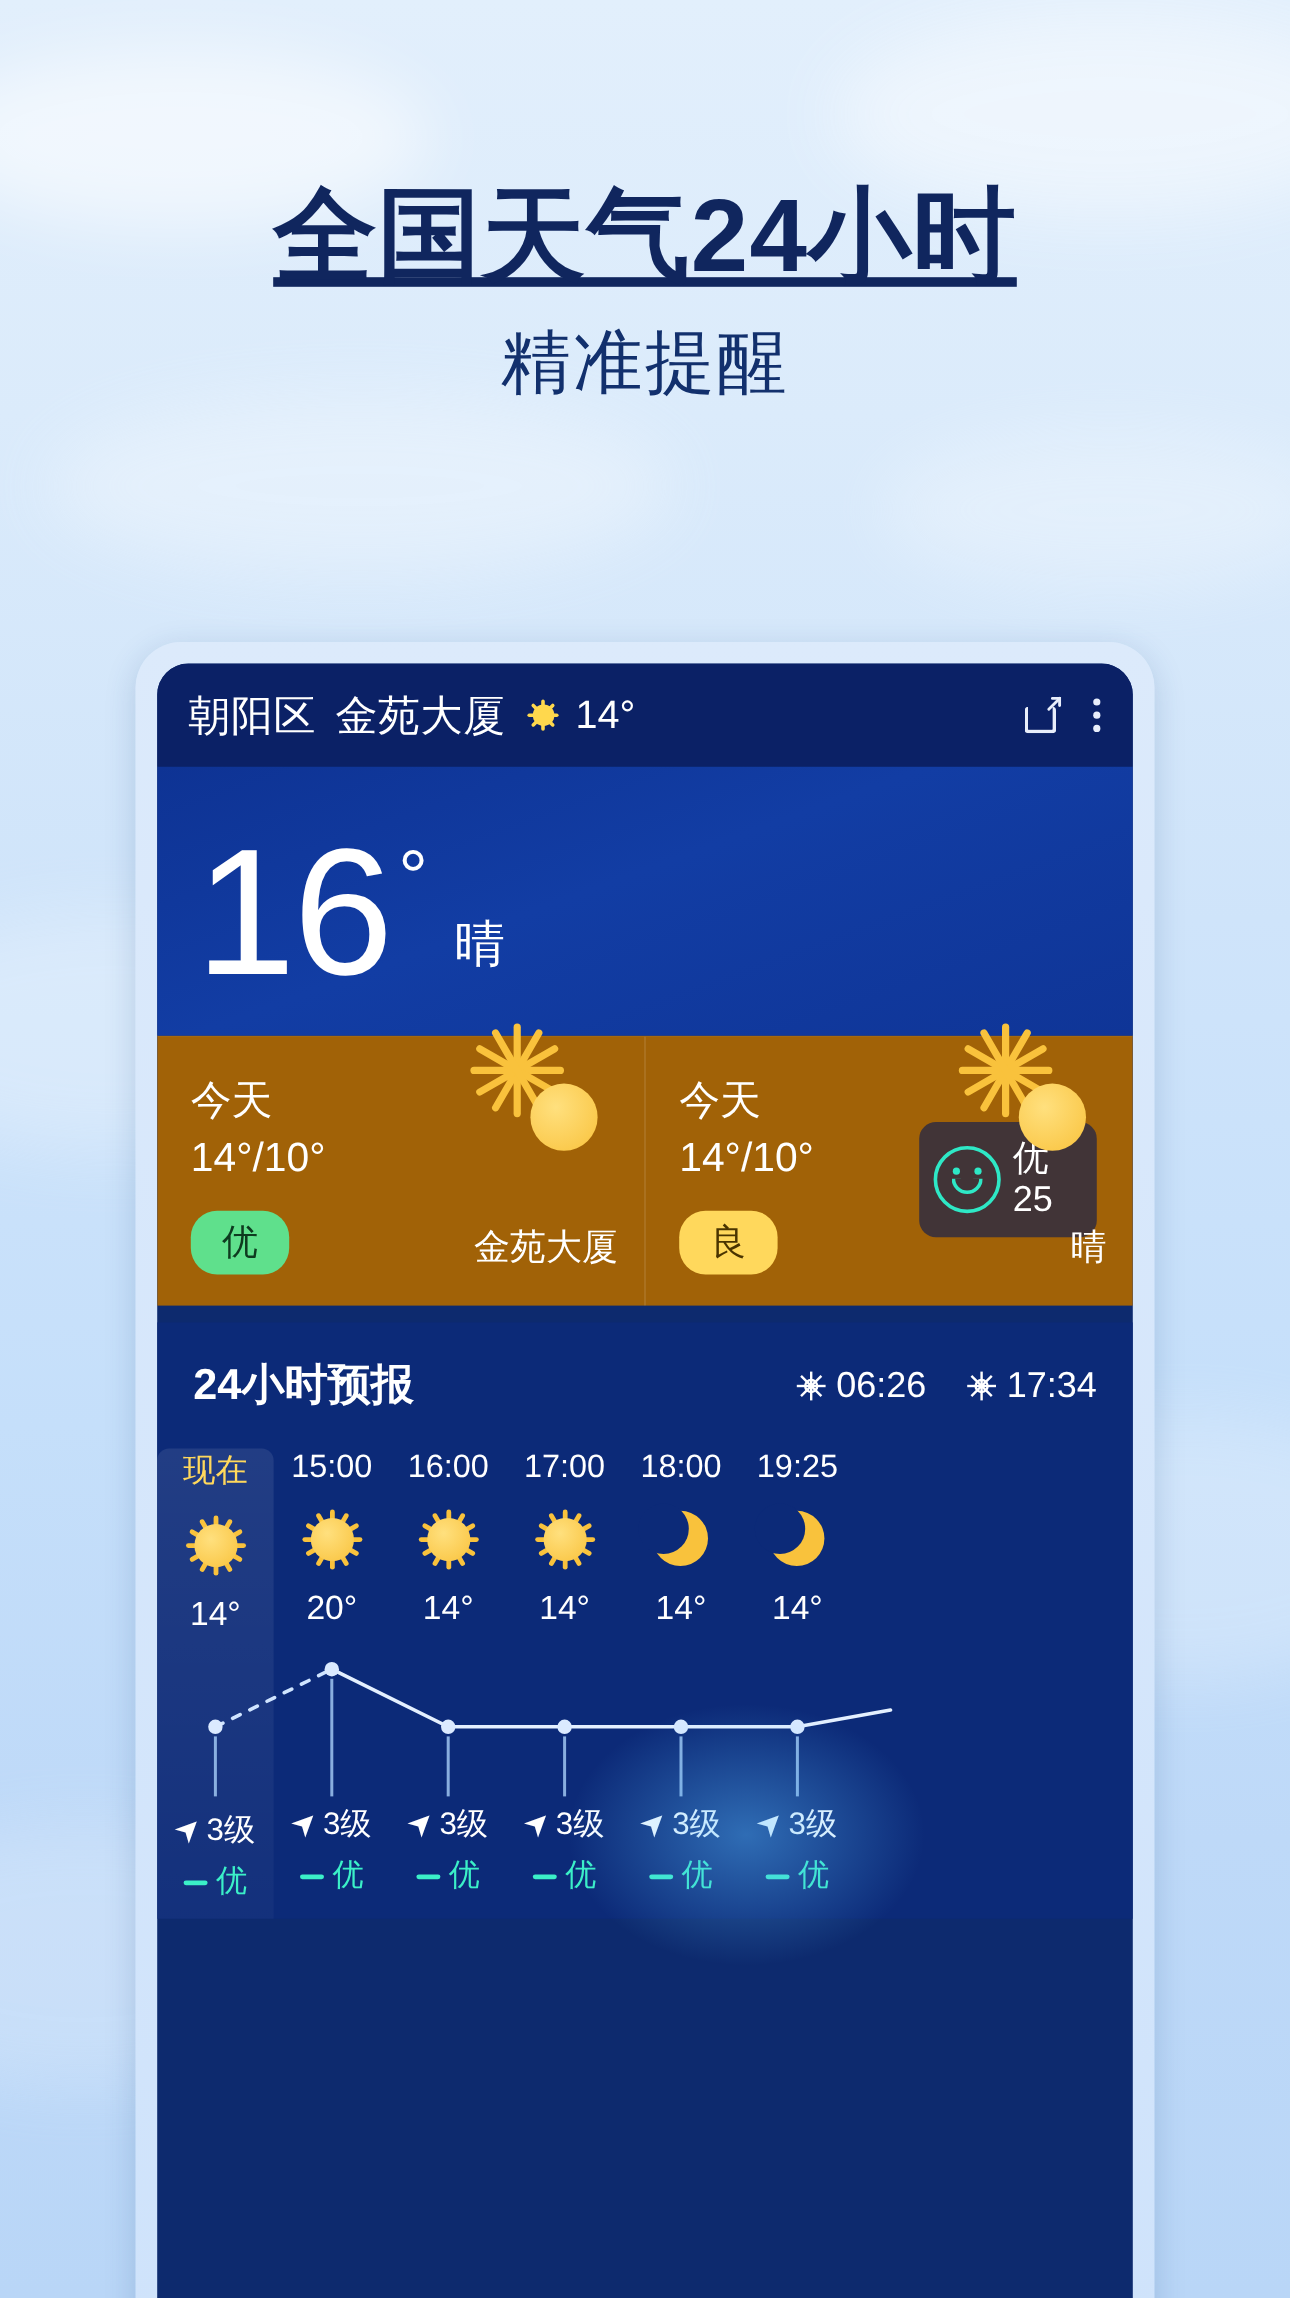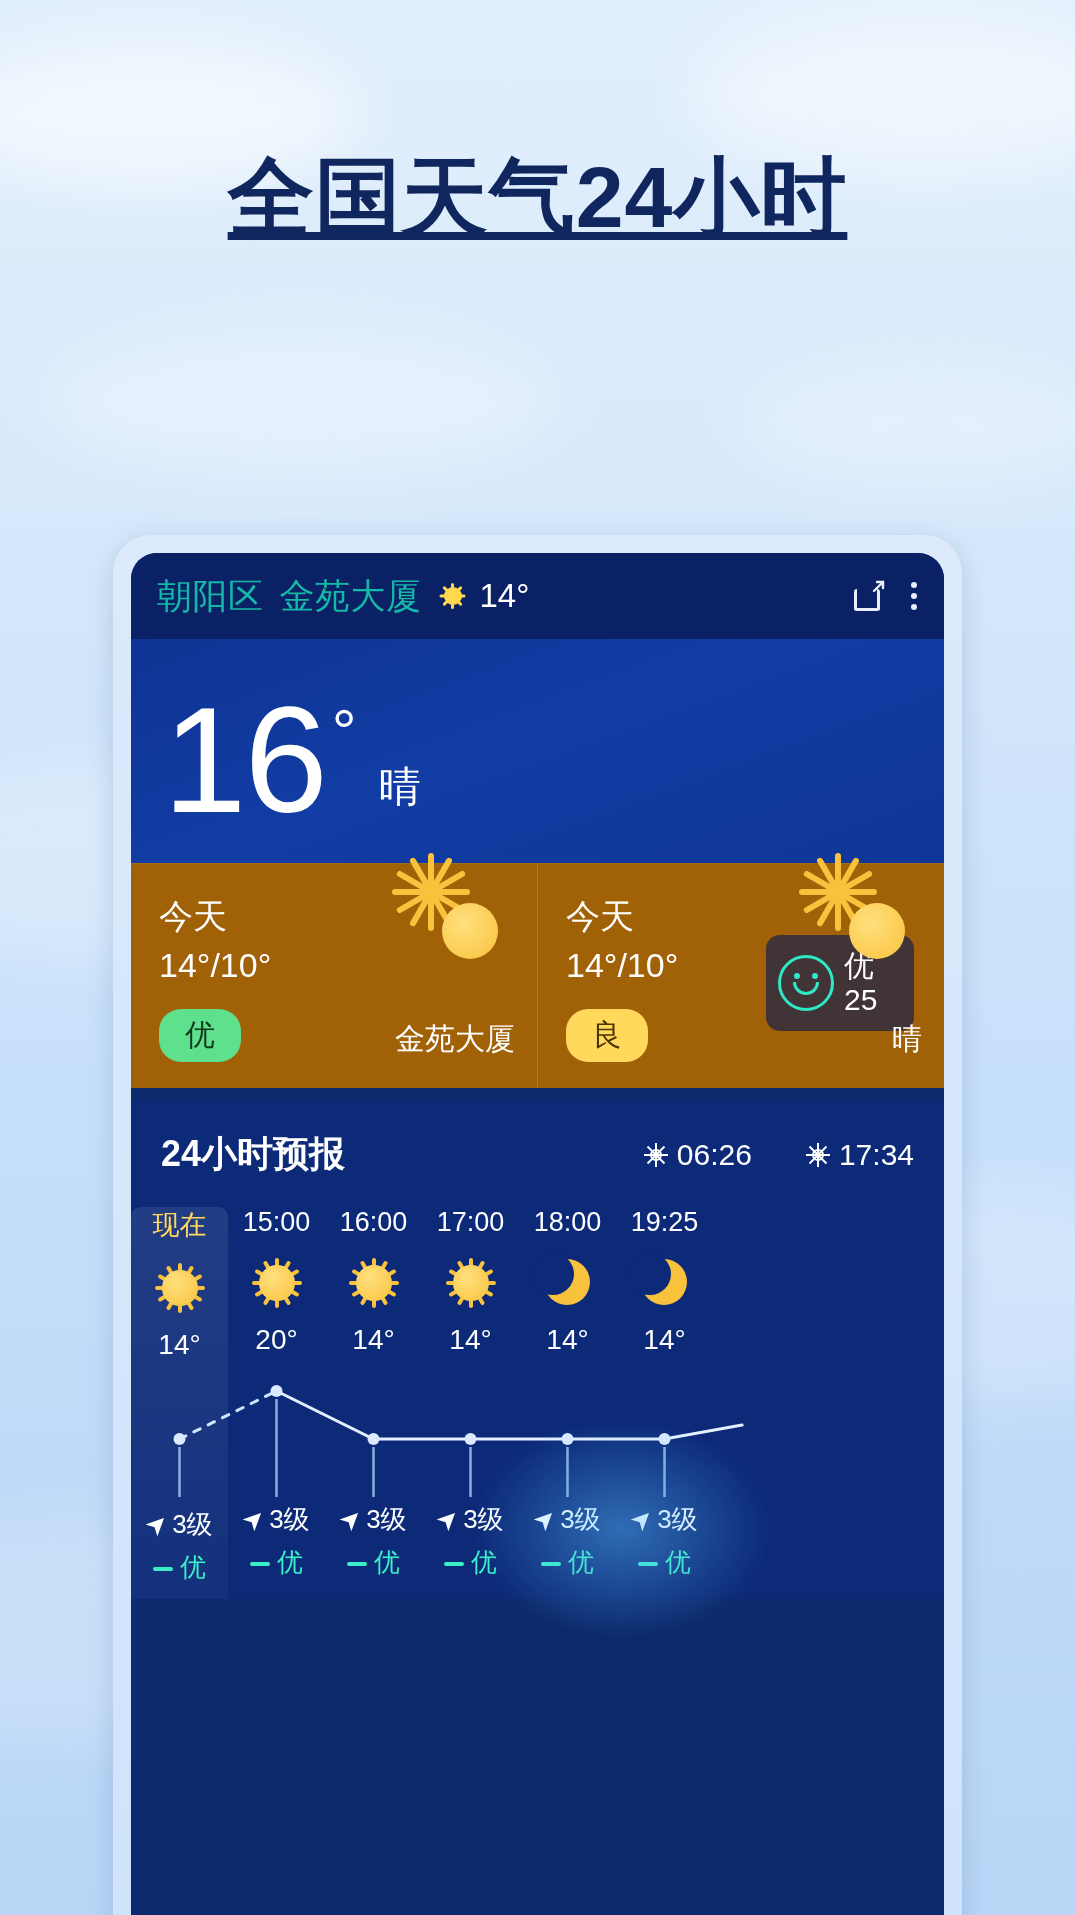--- a/index.html
+++ b/index.html
@@ -43,21 +43,21 @@
     overflow:hidden;
     background:#0d2a6e;
     position:relative;
   }
   
   .app-header {
     height:86px; background:#0b2166;
     display:flex; align-items:center; padding:0 26px;
     position:relative;
   }
-  .loc-text { color:#14b8a6; font-size:35px; font-weight:500; letter-spacing:.5px; white-space:nowrap; }
+  .loc-text { color:#ffffff; font-size:35px; font-weight:500; letter-spacing:.5px; white-space:nowrap; }
   .hdr-sun { width:26px; height:26px; margin:0 14px 0 18px; position:relative; flex:none; }
   .hdr-sun .core { position:absolute; left:4px; top:4px; width:18px; height:18px; border-radius:50%; background:#ffd84d; }
   .hdr-sun .ray { position:absolute; left:50%; top:50%; width:3px; height:26px; margin-left:-1.5px; margin-top:-13px; background:#ffd84d; border-radius:2px; }
   .hdr-temp { color:#fff; font-size:33px; }
   .hdr-actions { margin-left:auto; display:flex; align-items:center; gap:26px; }
   .ico-share { width:30px; height:30px; position:relative; }
   .ico-share .box { position:absolute; left:0; bottom:0; width:26px; height:22px; border:3px solid #e8eefb; border-top:none; border-radius:3px; }
   .ico-share .arr { position:absolute; right:-1px; top:-1px; width:16px; height:16px; }
   .ico-dots { width:8px; display:flex; flex-direction:column; gap:5px; align-items:center; }
   .ico-dots i { width:6px; height:6px; border-radius:50%; background:#e8eefb; display:block; }
@@ -102,21 +102,21 @@
   .day-right { position:absolute; right:26px; top:28px; text-align:center; width:160px; }
   .day-desc { position:absolute; right:22px; bottom:28px; color:#fff; font-size:30px; }
   .sun-big { width:78px; height:78px; margin:0 auto; position:relative; }
   .sun-big .core { position:absolute; left:11px; top:11px; width:56px; height:56px; border-radius:50%; background:radial-gradient(circle at 38% 35%,#ffe07e,#f9c23c); }
   .sun-big .ray { position:absolute; left:50%; top:50%; width:6px; height:78px; margin-left:-3px; margin-top:-39px; background:#f9c23c; border-radius:3px; }
 
   
   .hourly { background:#0c2a78; margin-top:14px; padding:28px 0 0 0; position:relative; }
   .hr-head { display:flex; align-items:center; padding:0 30px 0 30px;justify-content:flex-end; }
   .hr-title { color:#fff; font-size:36px; font-weight:700; }
-  .hr-sun { margin-left:auto; display:flex; align-items:center; gap:54px; color:#fff; font-size:30px; }
+  .hr-sun { margin-left:auto; display:flex; align-items:center; gap:34px; color:#fff; font-size:30px; }
   .hr-sun .grp { display:flex; align-items:center; gap:9px; }
   .mini-sun { width:24px; height:24px; position:relative; }
   .mini-sun .core { position:absolute; left:6px; top:6px; width:12px; height:12px; border-radius:50%; border:2px solid #fff; }
   .mini-sun .ray { position:absolute; left:50%; top:50%; width:2px; height:24px; margin-left:-1px; margin-top:-12px; background:#fff; }
 
   .hr-scroll { display:flex; margin-top:28px; position:relative; }
   .hr-col { width:97px; flex:none; text-align:center; position:relative; padding-bottom:14px; }
   .hr-col.now { background:linear-gradient(180deg,rgba(255,255,255,.09),rgba(255,255,255,.03)); border-radius:10px 10px 0 0; }
   .hr-time { font-size:27px; color:#ffffff; }
   .hr-col.now .hr-time { color:#ffd85c; }
@@ -143,20 +143,21 @@
 <div class="cloud c1"></div>
 <div class="cloud c2"></div>
 <div class="cloud c3"></div>
 <div class="cloud c4"></div>
 <div class="cloud c5"></div>
 <div class="cloud c6"></div>
 <div class="cloud c7"></div>
 
 <div class="hero">
   <div class="hero-title">全国天气24小时</div>
+  <div class="hero-sub">精准提醒</div>
 </div>
 
 <div class="phone">
   <div class="screen">
 
     <div class="app-header">
       <span class="loc-text">朝阳区</span>
       <span class="loc-text" style="margin-left:16px">金苑大厦</span>
       <span class="hdr-sun">
         <span class="ray" style="transform:rotate(0deg)"></span>

